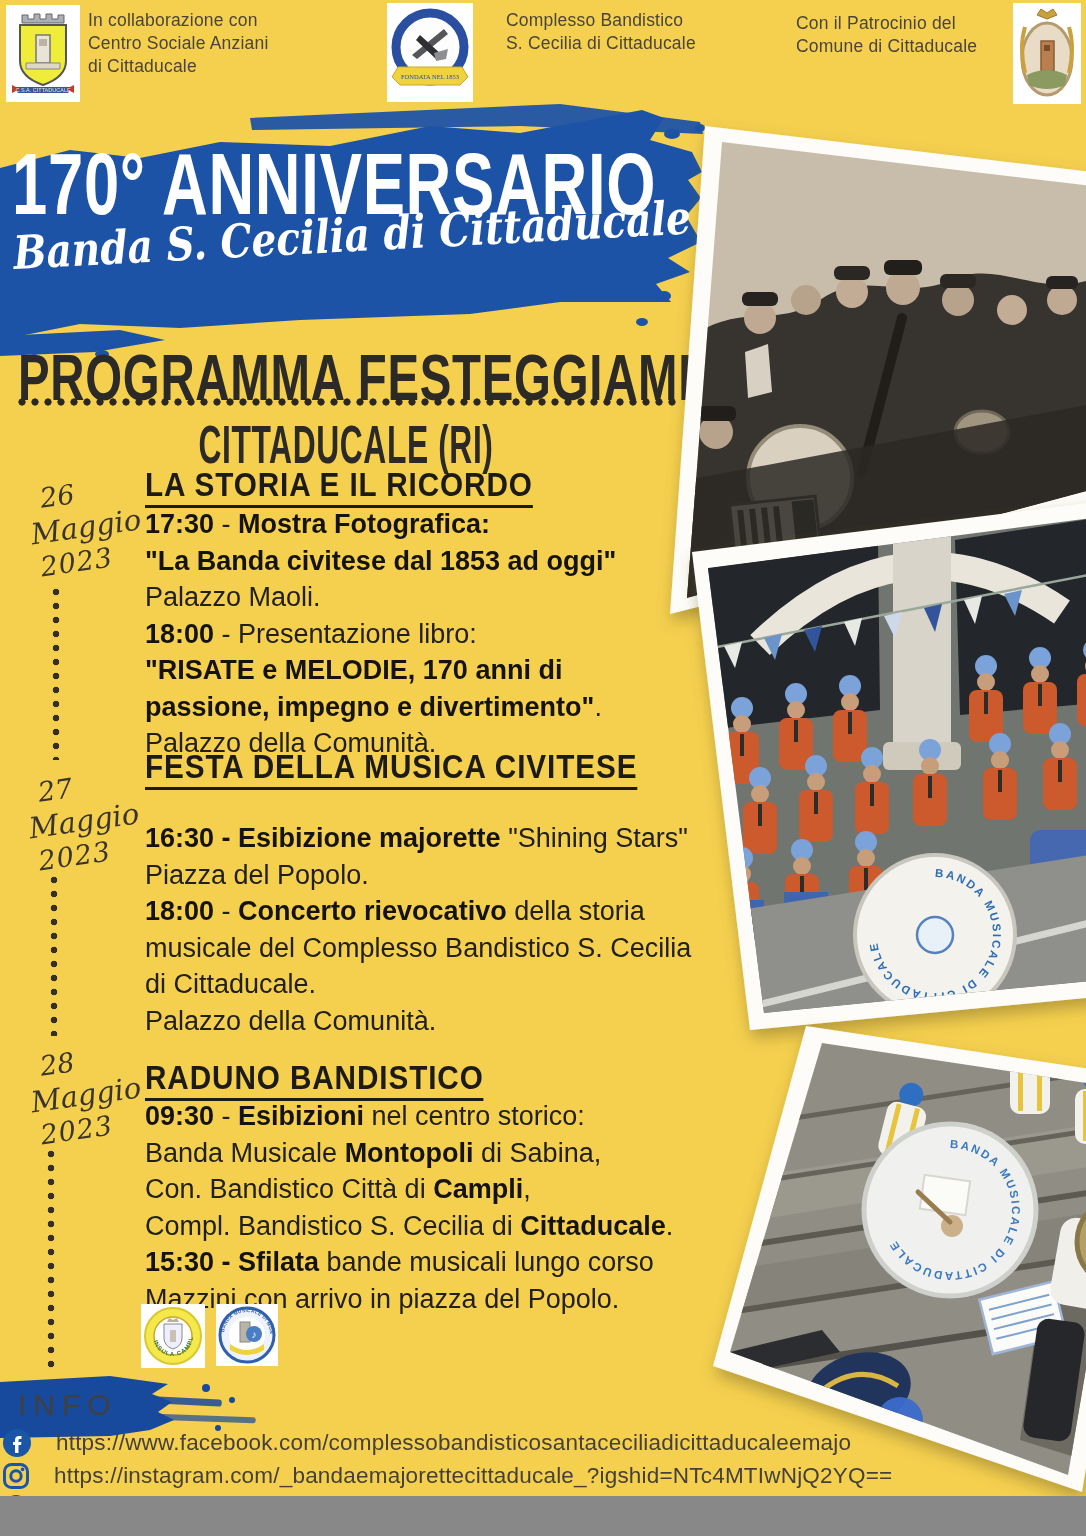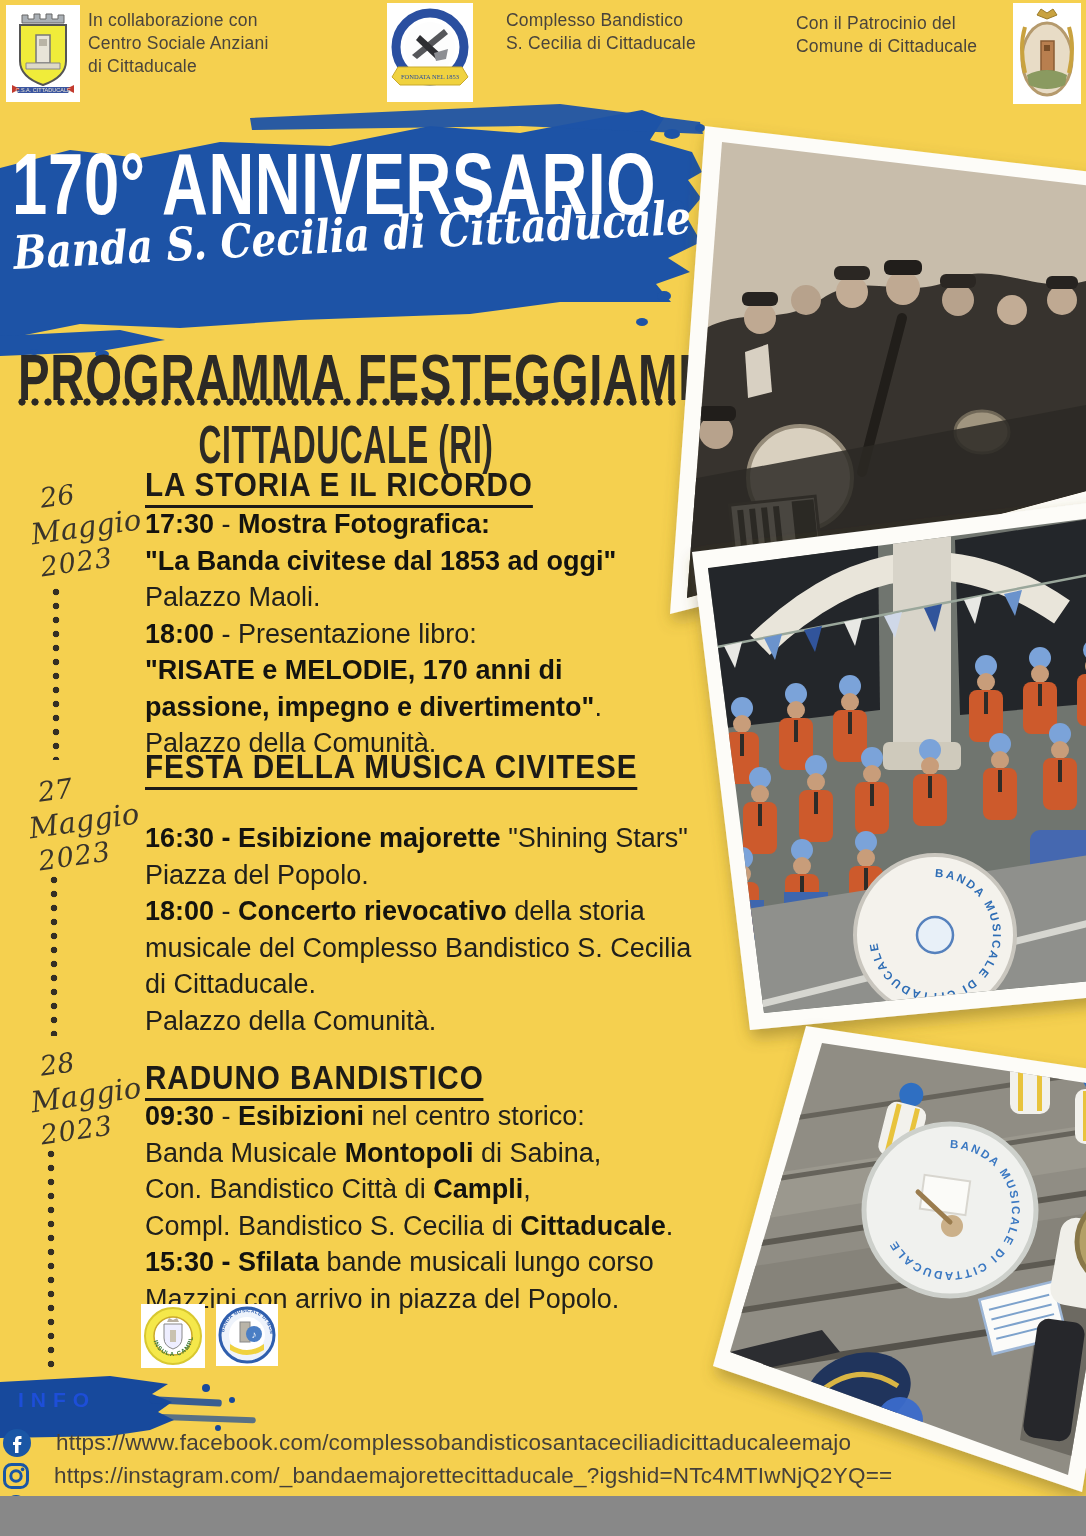--- a/index.html
+++ b/index.html
@@ -25,21 +25,21 @@
   .ev-title{display:inline-block;font-weight:800;font-size:33px;line-height:1;color:#1d1b17;
             border-bottom:3.5px solid #1d1b17;padding-bottom:4px;white-space:nowrap;
             transform:scaleX(.9);transform-origin:0 0;letter-spacing:1px;}
   .ev-lines{font-size:27px;line-height:36.5px;color:#21201c;width:600px;}
   .ev-lines .b{font-weight:700;color:#14130f;}
   .date{font-family:"DejaVu Serif",serif;font-style:italic;color:#3a352b;line-height:34px;
         transform:rotate(-8deg);transform-origin:0 0;}
   .date .d1{font-size:27px;margin-left:14px;}
   .date .d2{font-size:29px;}
   .date .d3{font-size:27px;margin-left:5px;letter-spacing:1px;}
-  .info-label{color:#1d4ed8;font-weight:700;font-size:21px;letter-spacing:7px;}
+  .info-label{color:#404040;font-weight:400;font-size:30px;letter-spacing:7px;}
   .info-row{display:flex;align-items:center;gap:24px;font-size:22.5px;color:#45403a;
             letter-spacing:.2px;white-space:nowrap;}
   svg{display:block;}
 </style>
 </head>
 <body>
 
 <div class="poster">
 
   <svg class="abs z1" width="1086" height="1536" viewBox="0 0 1086 1536" style="left:0;top:0;pointer-events:none;">

